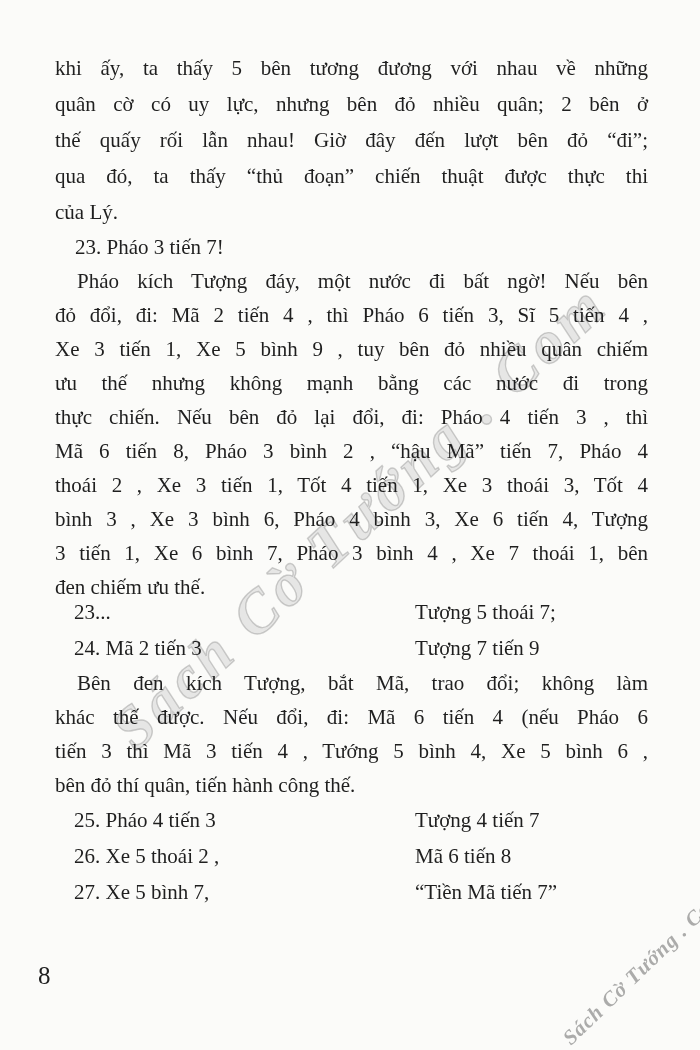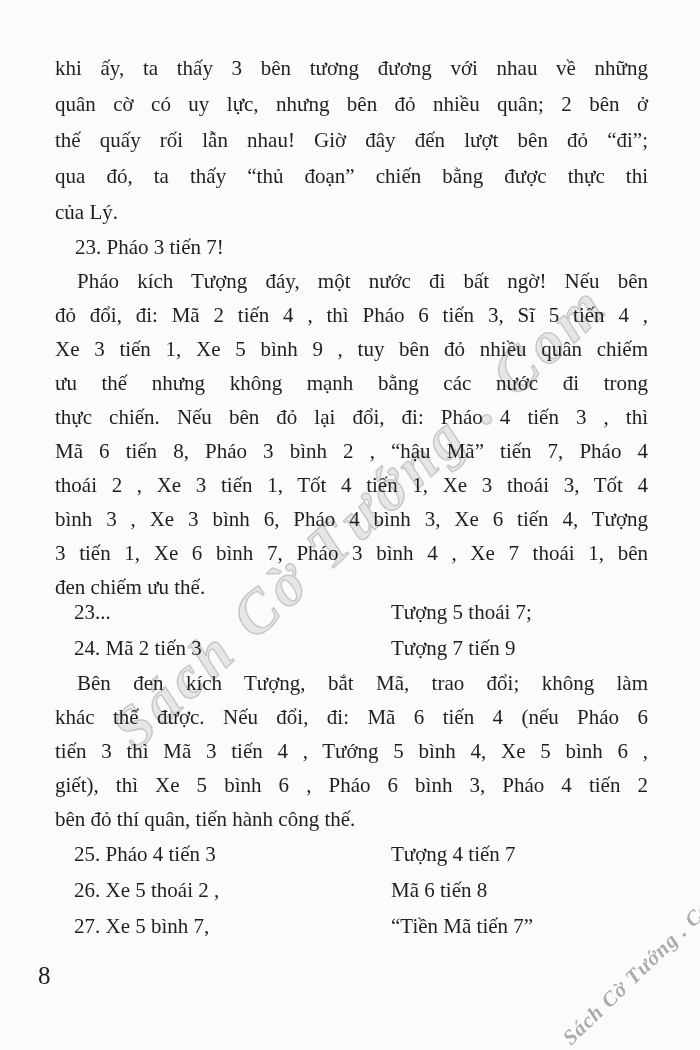--- a/index.html
+++ b/index.html
@@ -42,21 +42,21 @@
   .moves { }
   .moves.pullup { margin-top: -10px; }
   .mrow {
     position: relative;
     font-size: 21px;
     line-height: 36px;
   }
   .mleft { margin-left: 19px; }
   .mright {
     position: absolute;
-    left: 336px;
+    left: 360px;
     top: 0;
   }
   .page-number {
     position: absolute;
     left: 38px;
     top: 962px;
     font-size: 25px;
     z-index: 2;
   }
   .wm {
@@ -95,24 +95,24 @@
 <body>
 
 <div class="page">
 
   <div class="wm wm-center">Sách Cờ Tướng . Com</div>
   <div class="wm wm-corner">Sách Cờ Tướng . Com</div>
 
   <div class="content">
 
     <div class="para para1">
-      <div class="bline">khi ấy, ta thấy 3 bên tương đương với nhau về những</div>
+      <div class="bline">khi ấy, ta thấy 5 bên tương đương với nhau về những</div>
       <div class="bline">quân cờ có uy lực, nhưng bên đỏ nhiều quân; 2 bên ở</div>
       <div class="bline">thế quấy rối lẫn nhau! Giờ đây đến lượt bên đỏ “đi”;</div>
-      <div class="bline">qua đó, ta thấy “thủ đoạn” chiến bằng được thực thi</div>
+      <div class="bline">qua đó, ta thấy “thủ đoạn” chiến thuật được thực thi</div>
       <div class="bline end">của Lý.</div>
     </div>
 
     <div class="heading">23. Pháo 3 tiến 7!</div>
 
     <div class="para">
       <div class="bline first-indent">Pháo kích Tượng đáy, một nước đi bất ngờ! Nếu bên</div>
       <div class="bline">đỏ đổi, đi: Mã 2 tiến 4 , thì Pháo 6 tiến 3, Sĩ 5 tiến 4 ,</div>
       <div class="bline">Xe 3 tiến 1, Xe 5 bình 9 , tuy bên đỏ nhiều quân chiếm</div>
       <div class="bline">ưu thế nhưng không mạnh bằng các nước đi trong</div>
@@ -132,21 +132,20 @@
       <div class="mrow">
         <span class="mleft">24. Mã 2 tiến 3</span>
         <span class="mright">Tượng 7 tiến 9</span>
       </div>
     </div>
 
     <div class="para">
       <div class="bline first-indent">Bên đen kích Tượng, bắt Mã, trao đổi; không làm</div>
       <div class="bline">khác thế được. Nếu đổi, đi: Mã 6 tiến 4 (nếu Pháo 6</div>
       <div class="bline">tiến 3 thì Mã 3 tiến 4 , Tướng 5 bình 4, Xe 5 bình 6 ,</div>
-      <div class="bline">giết), thì Xe 5 bình 6 , Pháo 6 bình 3, Pháo 4 tiến 2</div>
       <div class="bline end">bên đỏ thí quân, tiến hành công thế.</div>
     </div>
 
     <div class="moves">
       <div class="mrow">
         <span class="mleft">25. Pháo 4 tiến 3</span>
         <span class="mright">Tượng 4 tiến 7</span>
       </div>
       <div class="mrow">
         <span class="mleft">26. Xe 5 thoái 2 ,</span>

